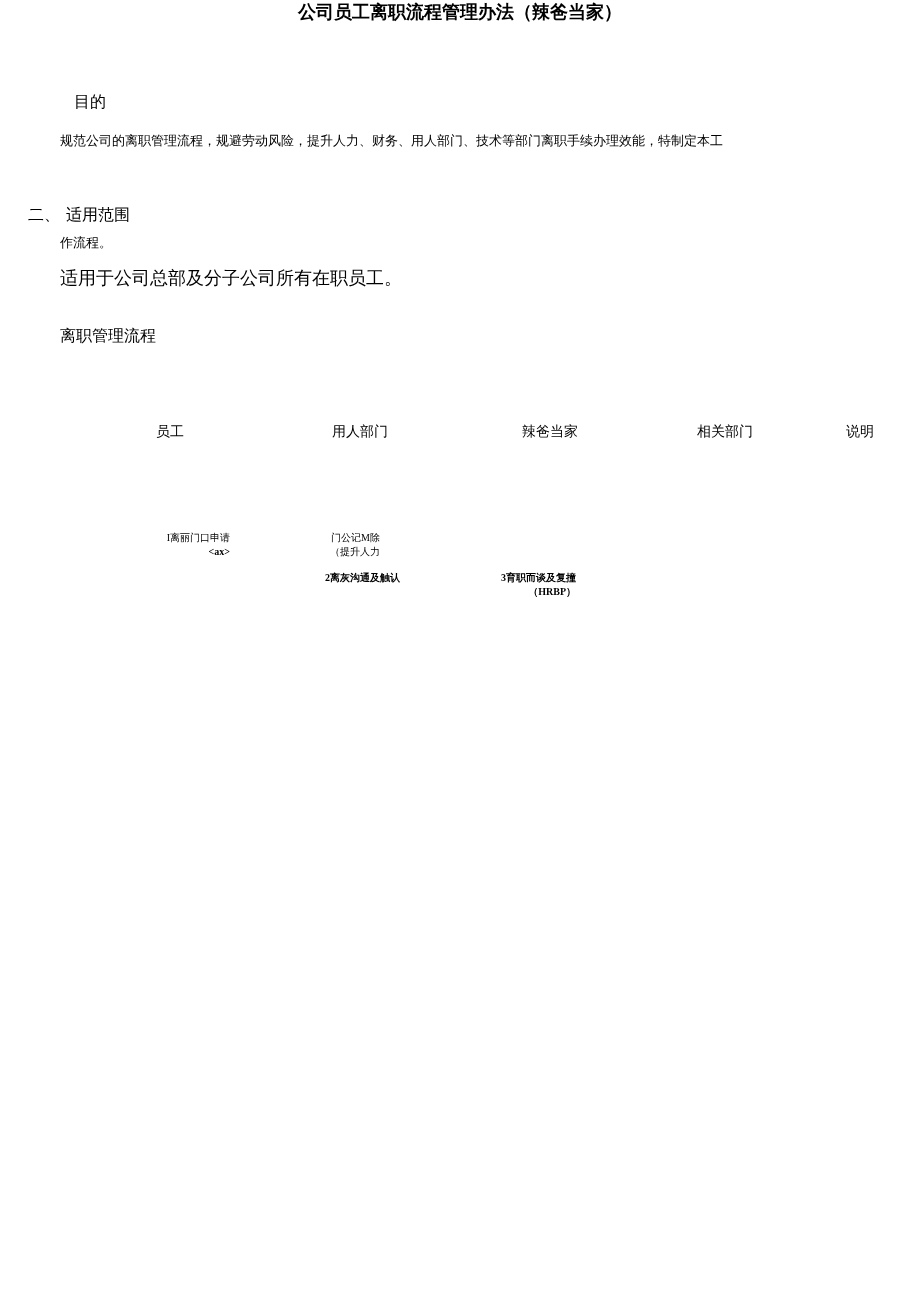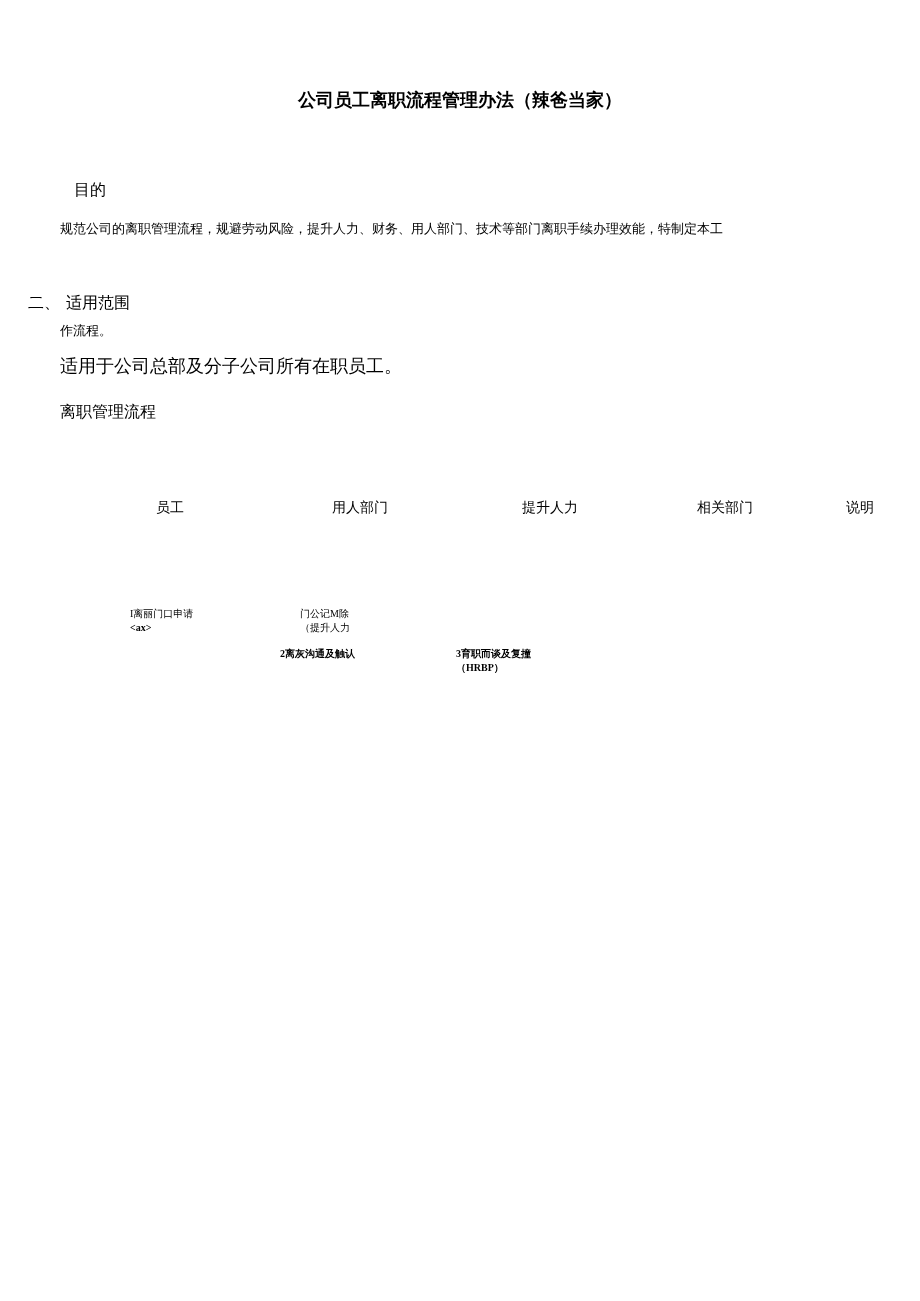--- a/index.html
+++ b/index.html
@@ -12,21 +12,20 @@
       background: #ffffff;
       width: 920px;
       height: 1301px;
       position: relative;
       color: #000;
     }
     .title {
       text-align: center;
       font-weight: bold;
       font-size: 18px;
-      margin-top: 88px;
     }
     .section-heading {
       font-size: 16px;
       margin-left: 74px;
       margin-top: 68px;
     }
     .paragraph {
       font-size: 13px;
       margin-left: 60px;
       margin-top: 18px;
@@ -48,21 +47,21 @@
       margin-top: 8px;
     }
     .paragraph-sub2 {
       font-size: 18px;
       margin-left: 60px;
       margin-top: 14px;
     }
     .section3-heading {
       font-size: 16px;
       margin-left: 60px;
-      margin-top: 24px;
+      margin-top: 36px;
     }
     .columns-row {
       display: flex;
       margin-top: 76px;
       font-size: 14px;
     }
     .col {
       text-align: center;
     }
     .col1 { width: 180px; margin-left: 80px; }
@@ -71,21 +70,21 @@
     .col4 { width: 150px; margin-left: 10px; }
     .col5 { width: 100px; margin-left: 10px; }
     .flow-row {
       margin-top: 90px;
       position: relative;
       height: 40px;
     }
     .flow-box {
       position: absolute;
       font-size: 10px;
-      text-align: left;
+      text-align: right;
       line-height: 1.4;
     }
     .fb1 {
       left: 130px;
       top: 0;
       width: 100px;
     }
     .fb2 {
       left: 300px;
       top: 0;
@@ -122,21 +121,21 @@
   <span>适用范围</span>
 </div>
 <div class="paragraph-sub">作流程。</div>
 <div class="paragraph-sub2">适用于公司总部及分子公司所有在职员工。</div>
 
 <div class="section3-heading">离职管理流程</div>
 
 <div class="columns-row">
   <div class="col col1">员工</div>
   <div class="col col2">用人部门</div>
-  <div class="col col3">提升人力</div>
+  <div class="col col3">辣爸当家</div>
   <div class="col col4">相关部门</div>
   <div class="col col5">说明</div>
 </div>
 
 <div class="flow-row">
   <div class="flow-box fb1">
     <div>I离丽门口申请</div>
     <div class="bold">&lt;ax&gt;</div>
   </div>
   <div class="flow-box fb2">

